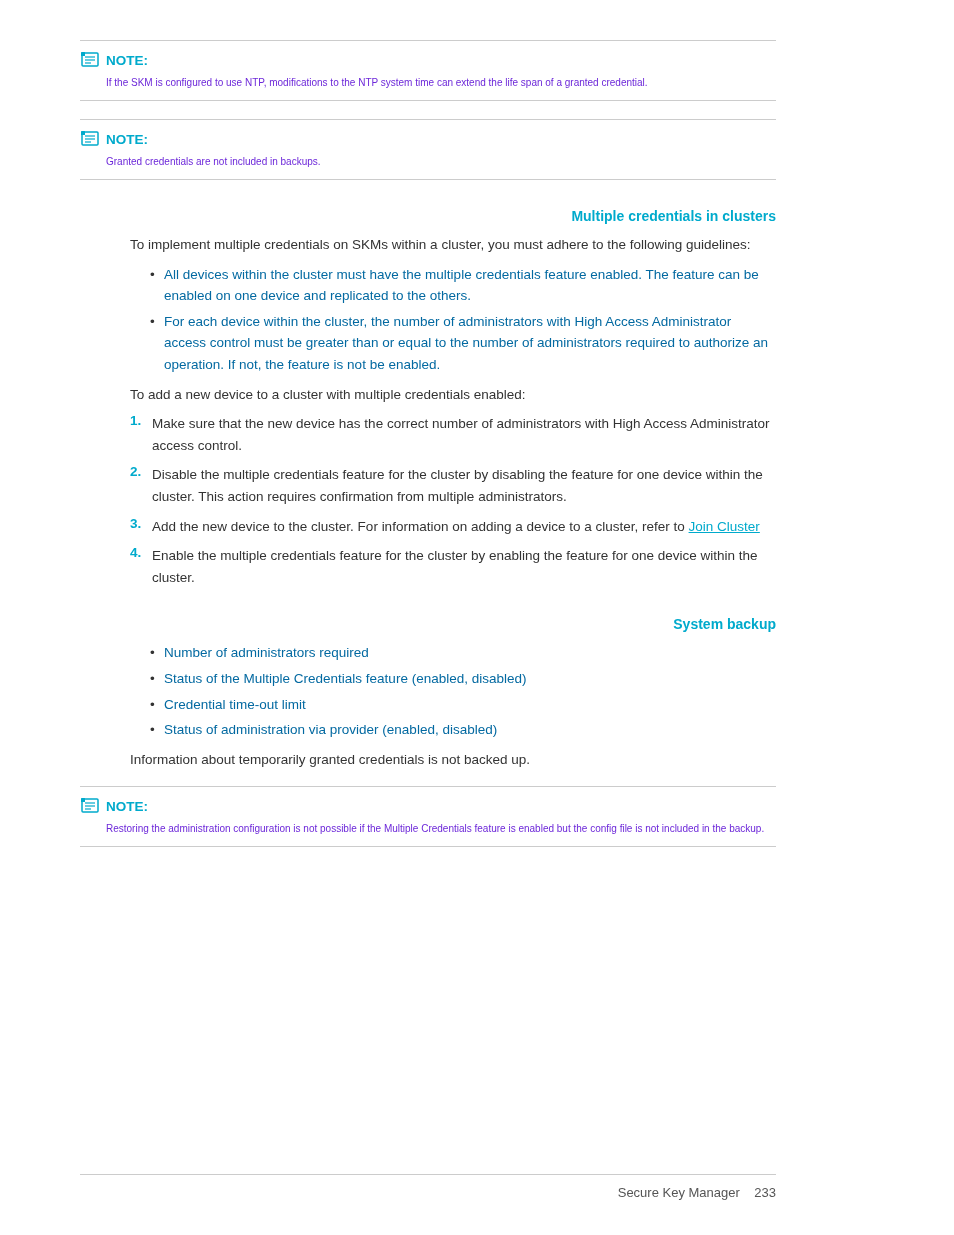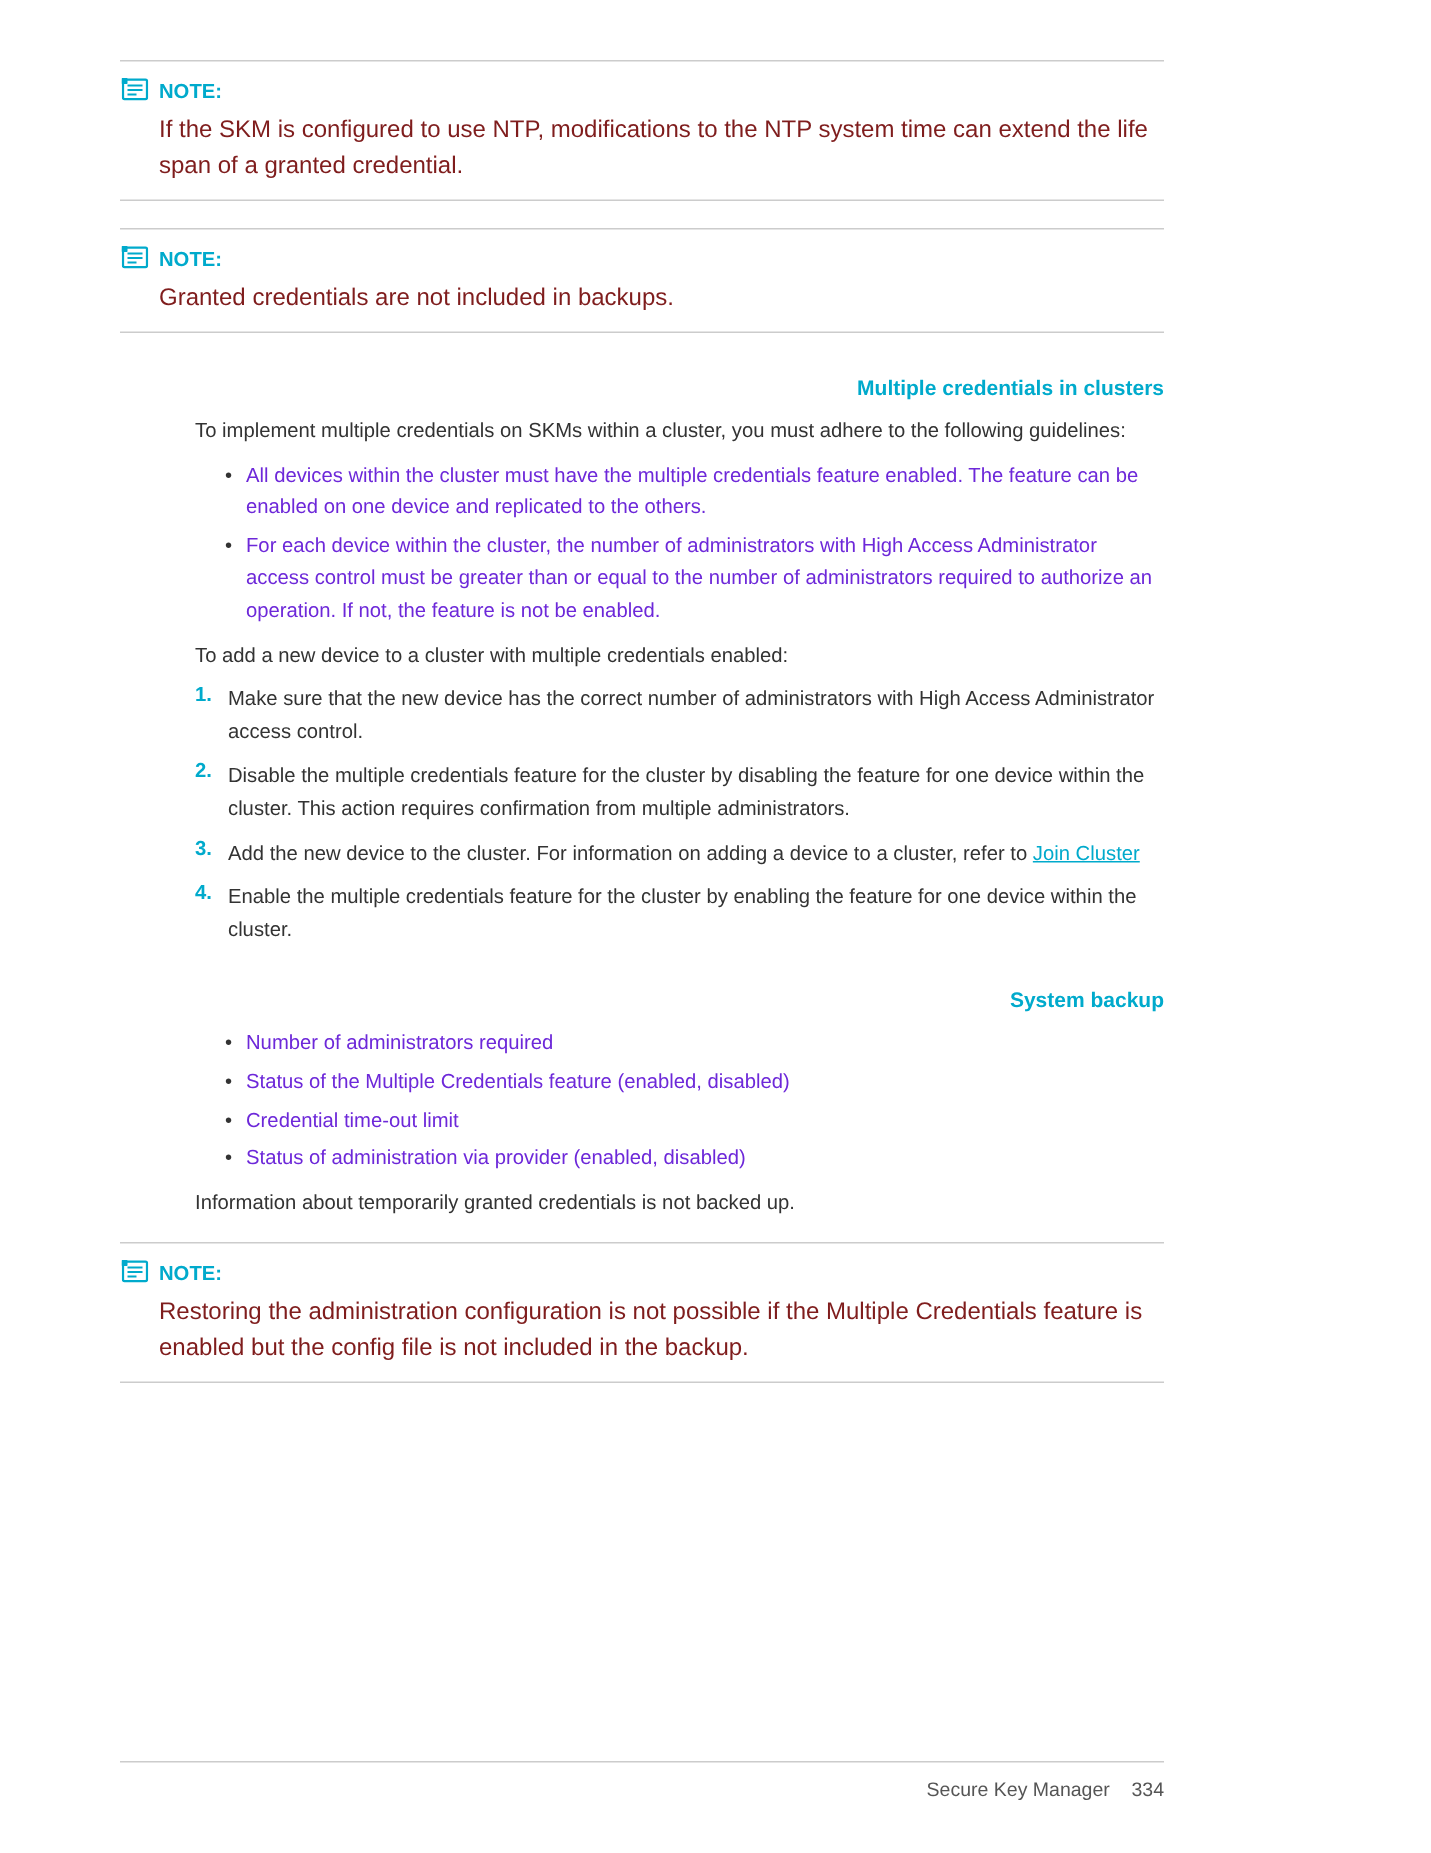--- a/index.html
+++ b/index.html
@@ -36,22 +36,22 @@
       align-items: center;
       justify-content: center;
     }
     .note-label {
       color: #00aacc;
       font-weight: bold;
       font-size: 13.5px;
     }
     .note-body {
       padding-left: 26px;
-      font-size: 16px;
-      color: #7f1d1d;
+      font-size: 10px;
+      color: #6d28d9;
       line-height: 1.5;
     }
     .section-heading {
       color: #00aacc;
       font-size: 14px;
       font-weight: bold;
       margin-top: 28px;
       margin-bottom: 10px;
       text-align: right;
     }
@@ -66,21 +66,21 @@
       padding-left: 70px;
       margin-bottom: 8px;
     }
     .bullet-list li {
       list-style: none;
       position: relative;
       padding-left: 14px;
       margin-bottom: 4px;
       font-size: 13.5px;
       line-height: 1.6;
-      color: #6d28d9;
+      color: #0369a1;
     }
     .bullet-list li::before {
       content: '•';
       position: absolute;
       left: 0;
       color: #333333;
     }
     .link {
       color: #00aacc;
       text-decoration: underline;
@@ -211,15 +211,15 @@
           <rect x="0" y="0" width="4" height="4" fill="#00aacc" rx="0.5"></rect>
         </svg>
       </span>
       <span class="note-label">NOTE:</span>
     </div>
     <div class="note-body">Restoring the administration configuration is not possible if the Multiple Credentials feature is enabled but the config file is not included in the backup.</div>
   </div>
 
   <div class="footer-divider"></div>
   <div class="page-footer">
-    <span>Secure Key Manager</span>&nbsp;&nbsp;&nbsp;&nbsp;<span>334</span>
+    <span>Secure Key Manager</span>&nbsp;&nbsp;&nbsp;&nbsp;<span>233</span>
   </div>
 </div>
 
 </body></html>

